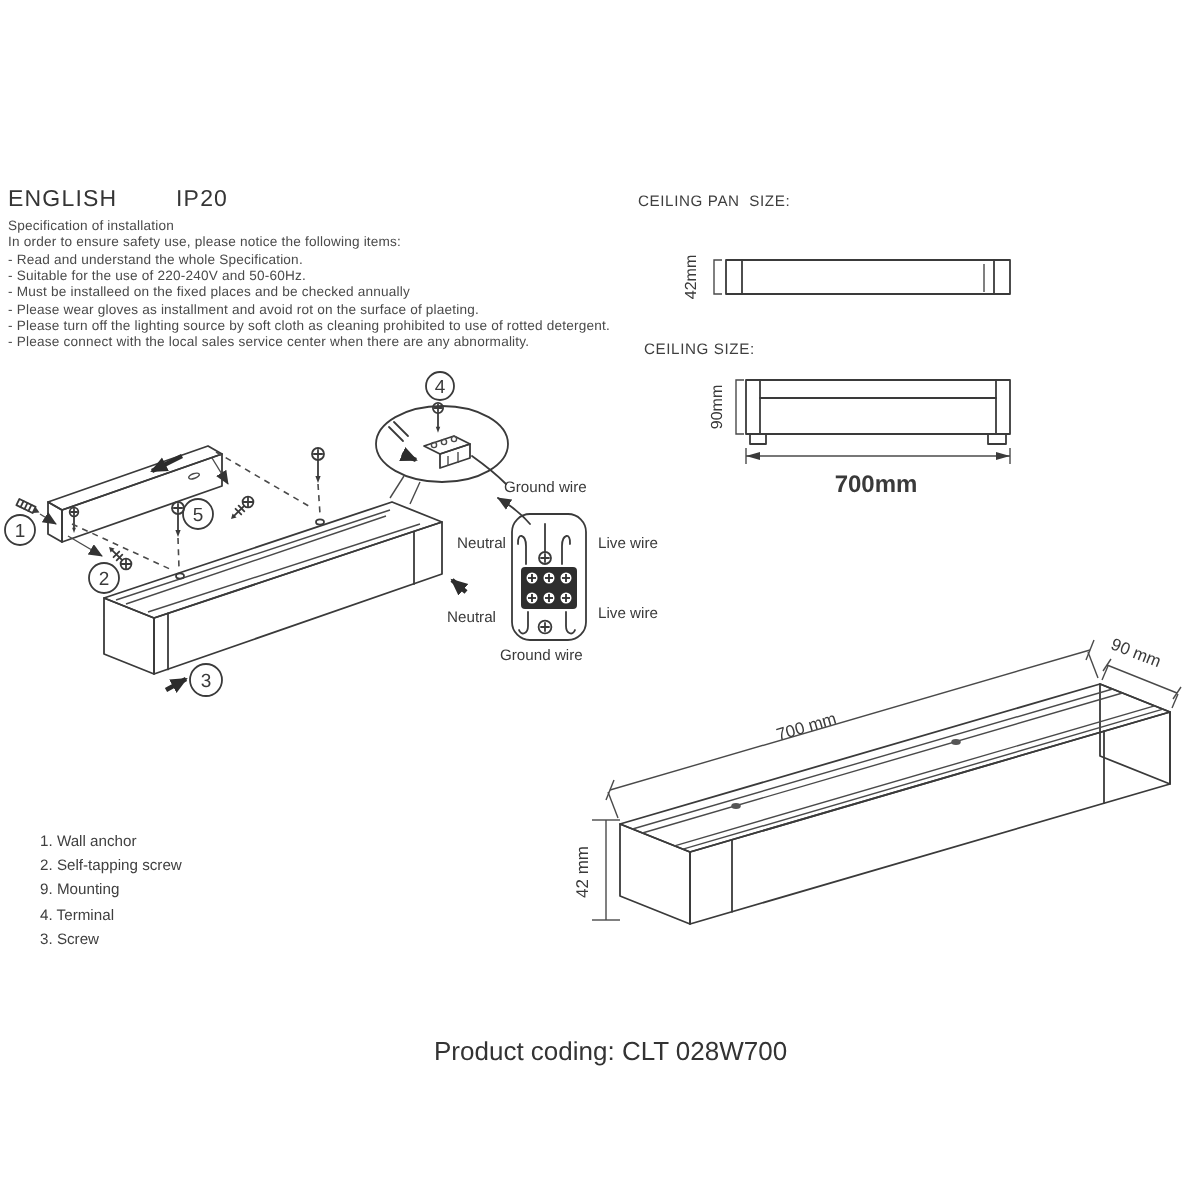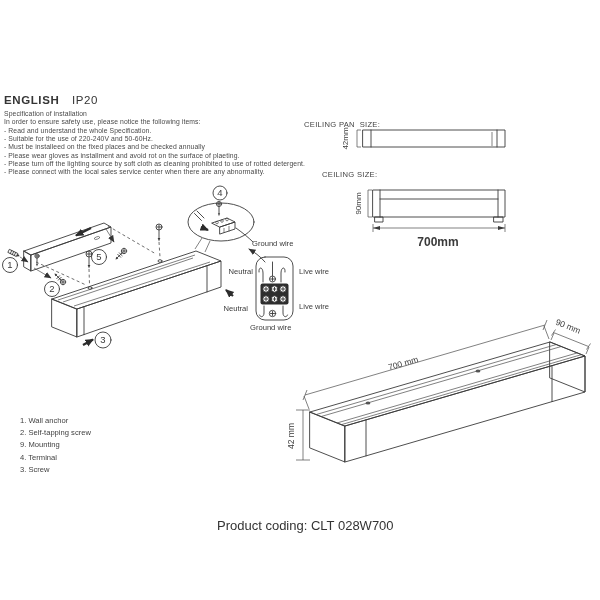--- a/index.html
+++ b/index.html
@@ -17,35 +17,35 @@
   .lnthin{stroke:#4a4a4a;stroke-width:.7;fill:none;}
   .dash{stroke:#4a4a4a;stroke-width:.8;fill:none;stroke-dasharray:3 2.6;}
   .thick{stroke:#2c2c2c;stroke-width:2.3;fill:none;}
   .svgtxt{fill:#3a3a3a;font-family:"Liberation Sans","DejaVu Sans",sans-serif;}
 </style>
 </head>
 <body>
 
 <div class="page">
 
-  <div class="abs h1" style="left:4px;top:94px;font-weight:bold;">ENGLISH</div>
-  <div class="abs h1" style="left:72px;top:94px;">IP20</div>
+  <div class="abs h1" style="left:4px;top:94px;">ENGLISH</div>
+  <div class="abs h1" style="left:88px;top:94px;">IP20</div>
 
   <div class="abs spec" style="left:4px;top:110px;">
     <div>Specification of installation</div>
     <div>In order to ensure safety use, please notice the following items:</div>
     <div>- Read and understand the whole Specification.</div>
     <div>- Suitable for the use of 220-240V and 50-60Hz.</div>
     <div>- Must be installeed on the fixed places and be checked annually</div>
     <div>- Please wear gloves as installment and avoid rot on the surface of plaeting.</div>
     <div>- Please turn off the lighting source by soft cloth as cleaning prohibited to use of rotted detergent.</div>
     <div>- Please connect with the local sales service center when there are any abnormality.</div>
   </div>
 
-  <div class="abs seclabel" style="left:304px;top:96px;margin-top:24px;">CEILING PAN  SIZE:</div>
+  <div class="abs seclabel" style="left:319px;top:96px;">CEILING PAN  SIZE:</div>
   <svg style="left:335px;top:116px;" width="180" height="44" viewBox="335 116 180 44">
     <rect x="363" y="130" width="142" height="17" class="ln"></rect>
     <line x1="371" y1="130" x2="371" y2="147" class="ln"></line>
     <line x1="497" y1="130" x2="497" y2="147" class="ln"></line>
     <line x1="492" y1="132" x2="492" y2="146" class="lnthin"></line>
     <polyline points="361,130 357,130 357,147 361,147" class="lnthin"></polyline>
     <text class="svgtxt" font-size="8" text-anchor="middle" transform="translate(348,138.5) rotate(-90)">42mm</text>
   </svg>
 
   <div class="abs seclabel" style="left:322px;top:170px;">CEILING SIZE:</div>

